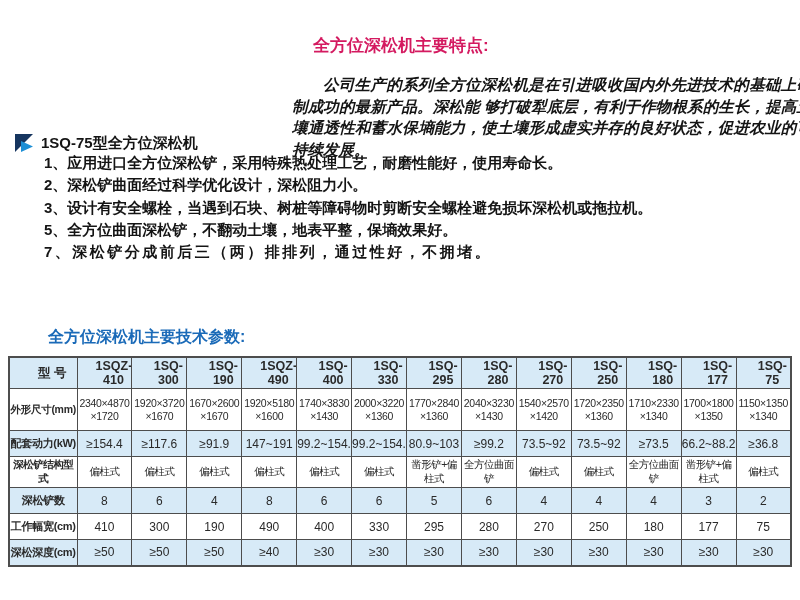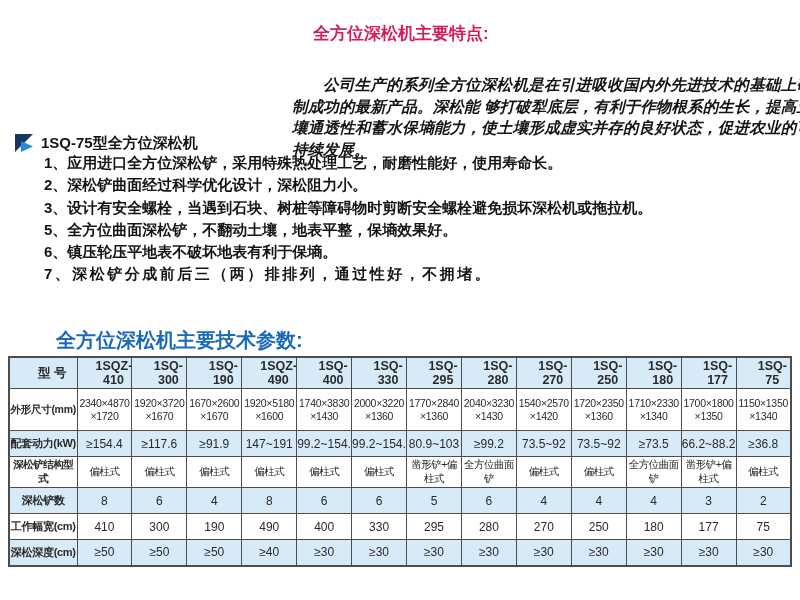--- a/index.html
+++ b/index.html
@@ -11,43 +11,43 @@
     --logo-light:#1e8fd5;
   }
   *{box-sizing:border-box;}
   html,body{margin:0;padding:0;}
   body{
     width:800px;height:600px;position:relative;background:#ffffff;
     font-family:"Liberation Sans","DejaVu Sans",sans-serif;color:#111;
     overflow:hidden;
   }
   .features-title{
-    position:absolute;left:313px;top:22px;margin:0;
+    position:absolute;left:313px;top:34px;margin:0;
     font-size:17px;font-weight:bold;color:var(--features-title);
   }
   .intro{
     position:absolute;left:280px;top:62px;width:520px;margin:12px;
     font-size:15.5px;font-weight:bold;line-height:21.5px;color:#141414;
     text-indent:2em;text-align:justify;font-style:italic;
   }
   .model-heading{
     position:absolute;left:14px;top:133px;
     display:flex;align-items:center;gap:7px;
     font-size:15px;font-weight:bold;color:#141414;justify-content:center;
   }
   .logo{width:20px;height:20px;display:inline-block;line-height:0;}
   .features-list{
     position:absolute;left:44px;top:152px;margin:0;padding:0;
     list-style:none;font-size:15px;font-weight:bold;color:#141414;
   }
   .features-list li{height:22.3px;line-height:22.3px;white-space:nowrap;}
   .features-list li.spaced{letter-spacing:2.5px;}
   .params-title{
-    position:absolute;left:56px;top:327px;margin:0;
-    font-size:20px;font-weight:bold;color:var(--params-title);
+    position:absolute;left:48px;top:327px;margin:0;
+    font-size:16px;font-weight:bold;color:var(--params-title);
   }
   table.specs{
     position:absolute;left:8px;top:356px;width:784px;
     border-collapse:collapse;table-layout:fixed;
     font-size:12px;color:#2a2a2a;background:#fff;
     border:2px solid var(--table-border);
   }
   table.specs th,table.specs td{
     border:1px solid var(--table-border);
     text-align:center;vertical-align:middle;padding:1px 0;
@@ -78,21 +78,20 @@
     </svg>
   </span>
   <span>1SQ-75型全方位深松机</span>
 </div>
 
 <ol class="features-list">
     <li>1、应用进口全方位深松铲，采用特殊热处理工艺，耐磨性能好，使用寿命长。</li>
     <li>2、深松铲曲面经过科学优化设计，深松阻力小。</li>
     <li>3、设计有安全螺栓，当遇到石块、树桩等障碍物时剪断安全螺栓避免损坏深松机或拖拉机。</li>
     <li>5、全方位曲面深松铲，不翻动土壤，地表平整，保墒效果好。</li>
-    <li>6、镇压轮压平地表不破坏地表有利于保墒。</li>
     <li class="spaced">7、深松铲分成前后三（两）排排列，通过性好，不拥堵。</li>
   </ol>
 
 <h2 class="params-title">全方位深松机主要技术参数:</h2>
 
 <table class="specs">
   <colgroup>
       <col style="width: 68px;">
       <col>
       <col>

